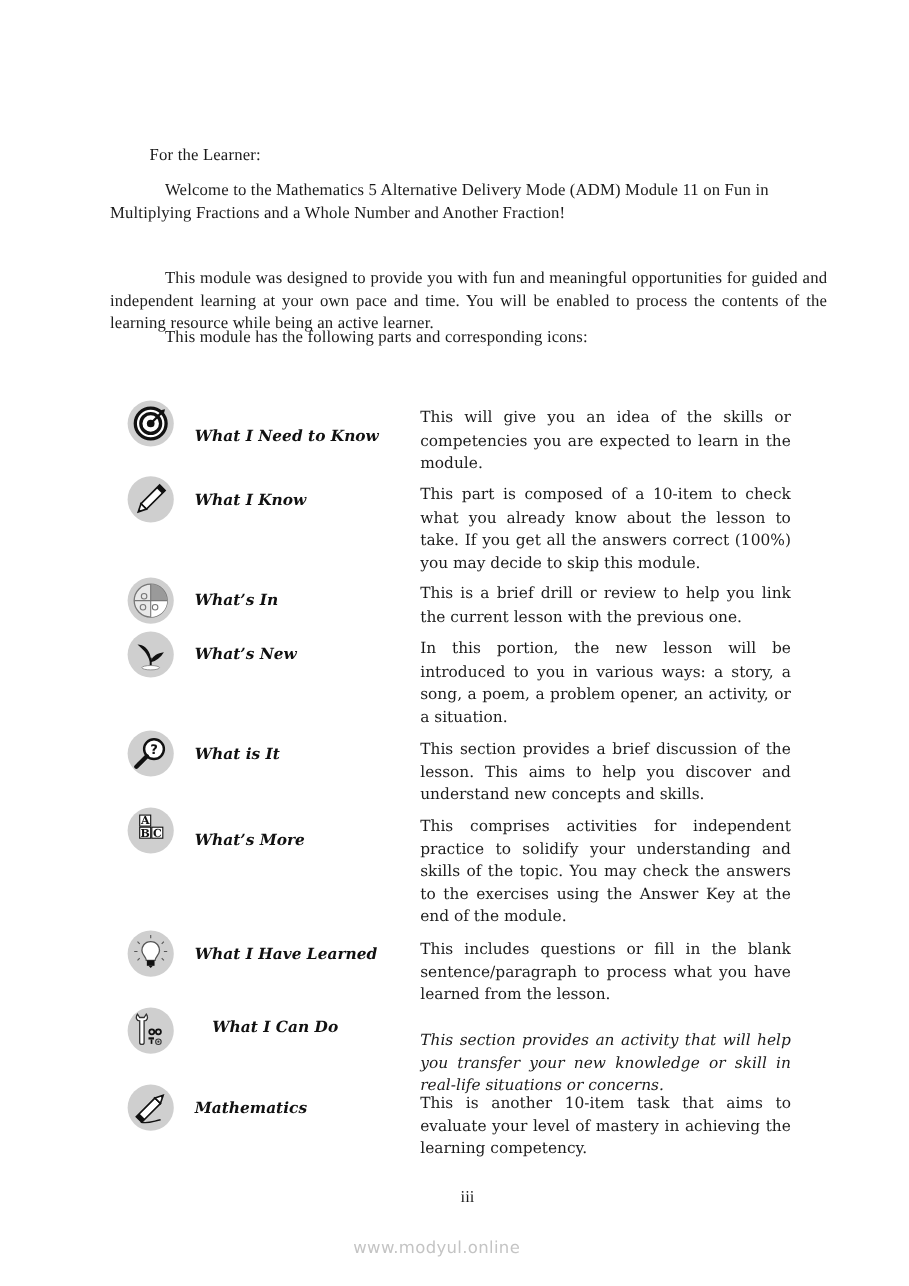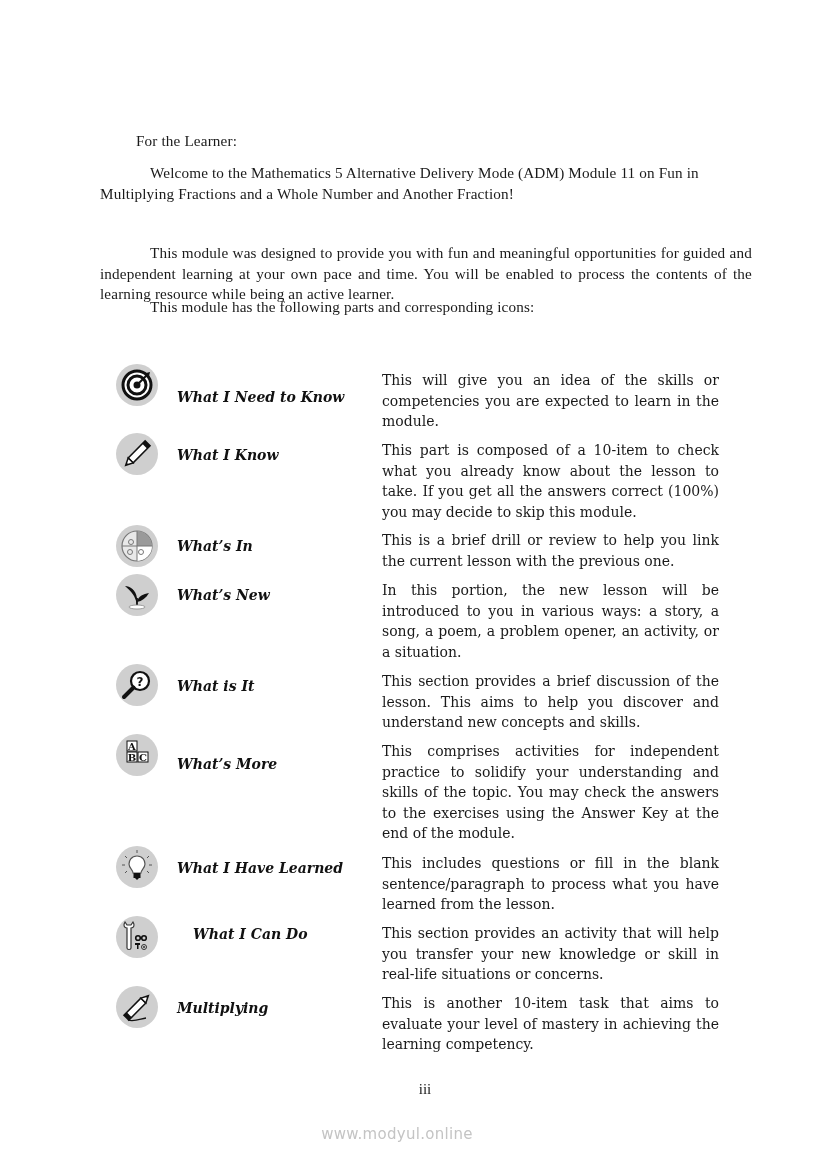--- a/index.html
+++ b/index.html
@@ -143,33 +143,33 @@
         <path d="M9 6 C7 9 8 12 11 12 L11 32 C11 34 15 34 15 32 L15 12 C18 12 19 9 17 6 L15 9 L11 9 Z" fill="#fff" stroke="#333" stroke-width="1.2"></path>
         <circle cx="22" cy="22" r="2.3" fill="none" stroke="#111" stroke-width="1.6"></circle>
         <circle cx="28" cy="22" r="2.3" fill="none" stroke="#111" stroke-width="1.6"></circle>
         <rect x="19" y="27" width="5" height="2" fill="#111"></rect>
         <rect x="21" y="29" width="1.5" height="4" fill="#111"></rect>
         <circle cx="28" cy="31" r="2.5" fill="none" stroke="#333" stroke-width="1"></circle>
         <circle cx="28" cy="31" r="1" fill="#333"></circle>
       </svg>
   </div>
   <div class="label" style="top:10px;margin-left:16px;">What I Can Do</div>
-  <div class="desc" style="top:7px;">This section provides an activity that will help you transfer your new knowledge or skill in real-life situations or concerns.</div>
+  <div class="desc" style="top:20px;font-style:italic;">This section provides an activity that will help you transfer your new knowledge or skill in real-life situations or concerns.</div>
 </div>
 
 <div class="row" style="top:986px;">
   <div class="icon" style="top:0;">
     <svg viewBox="0 0 42 42">
         <g transform="rotate(-45 21 21)">
           <rect x="6" y="17.5" width="24" height="7" fill="#fff" stroke="#111" stroke-width="1.5"></rect>
           <rect x="6" y="17.5" width="4" height="7" fill="#111"></rect>
           <path d="M30 17.5 L37 21 L30 24.5 Z" fill="#fff" stroke="#111" stroke-width="1.5"></path>
           <path d="M34.5 20 L37 21 L34.5 22 Z" fill="#111"></path>
         </g>
         <path d="M12 34 C18 36 24 33 30 32" fill="none" stroke="#111" stroke-width="1.3"></path>
       </svg>
   </div>
-  <div class="label" style="top:14px;">Multiplying</div>
+  <div class="label" style="top:14px;">Mathematics</div>
   <div class="desc" style="top:7px;">This is another 10-item task that aims to evaluate your level of mastery in achieving the learning competency.</div>
 </div>
 
 <div class="pagenum">iii</div>
 <div class="watermark">www.modyul.online</div>
 
 </body></html>

